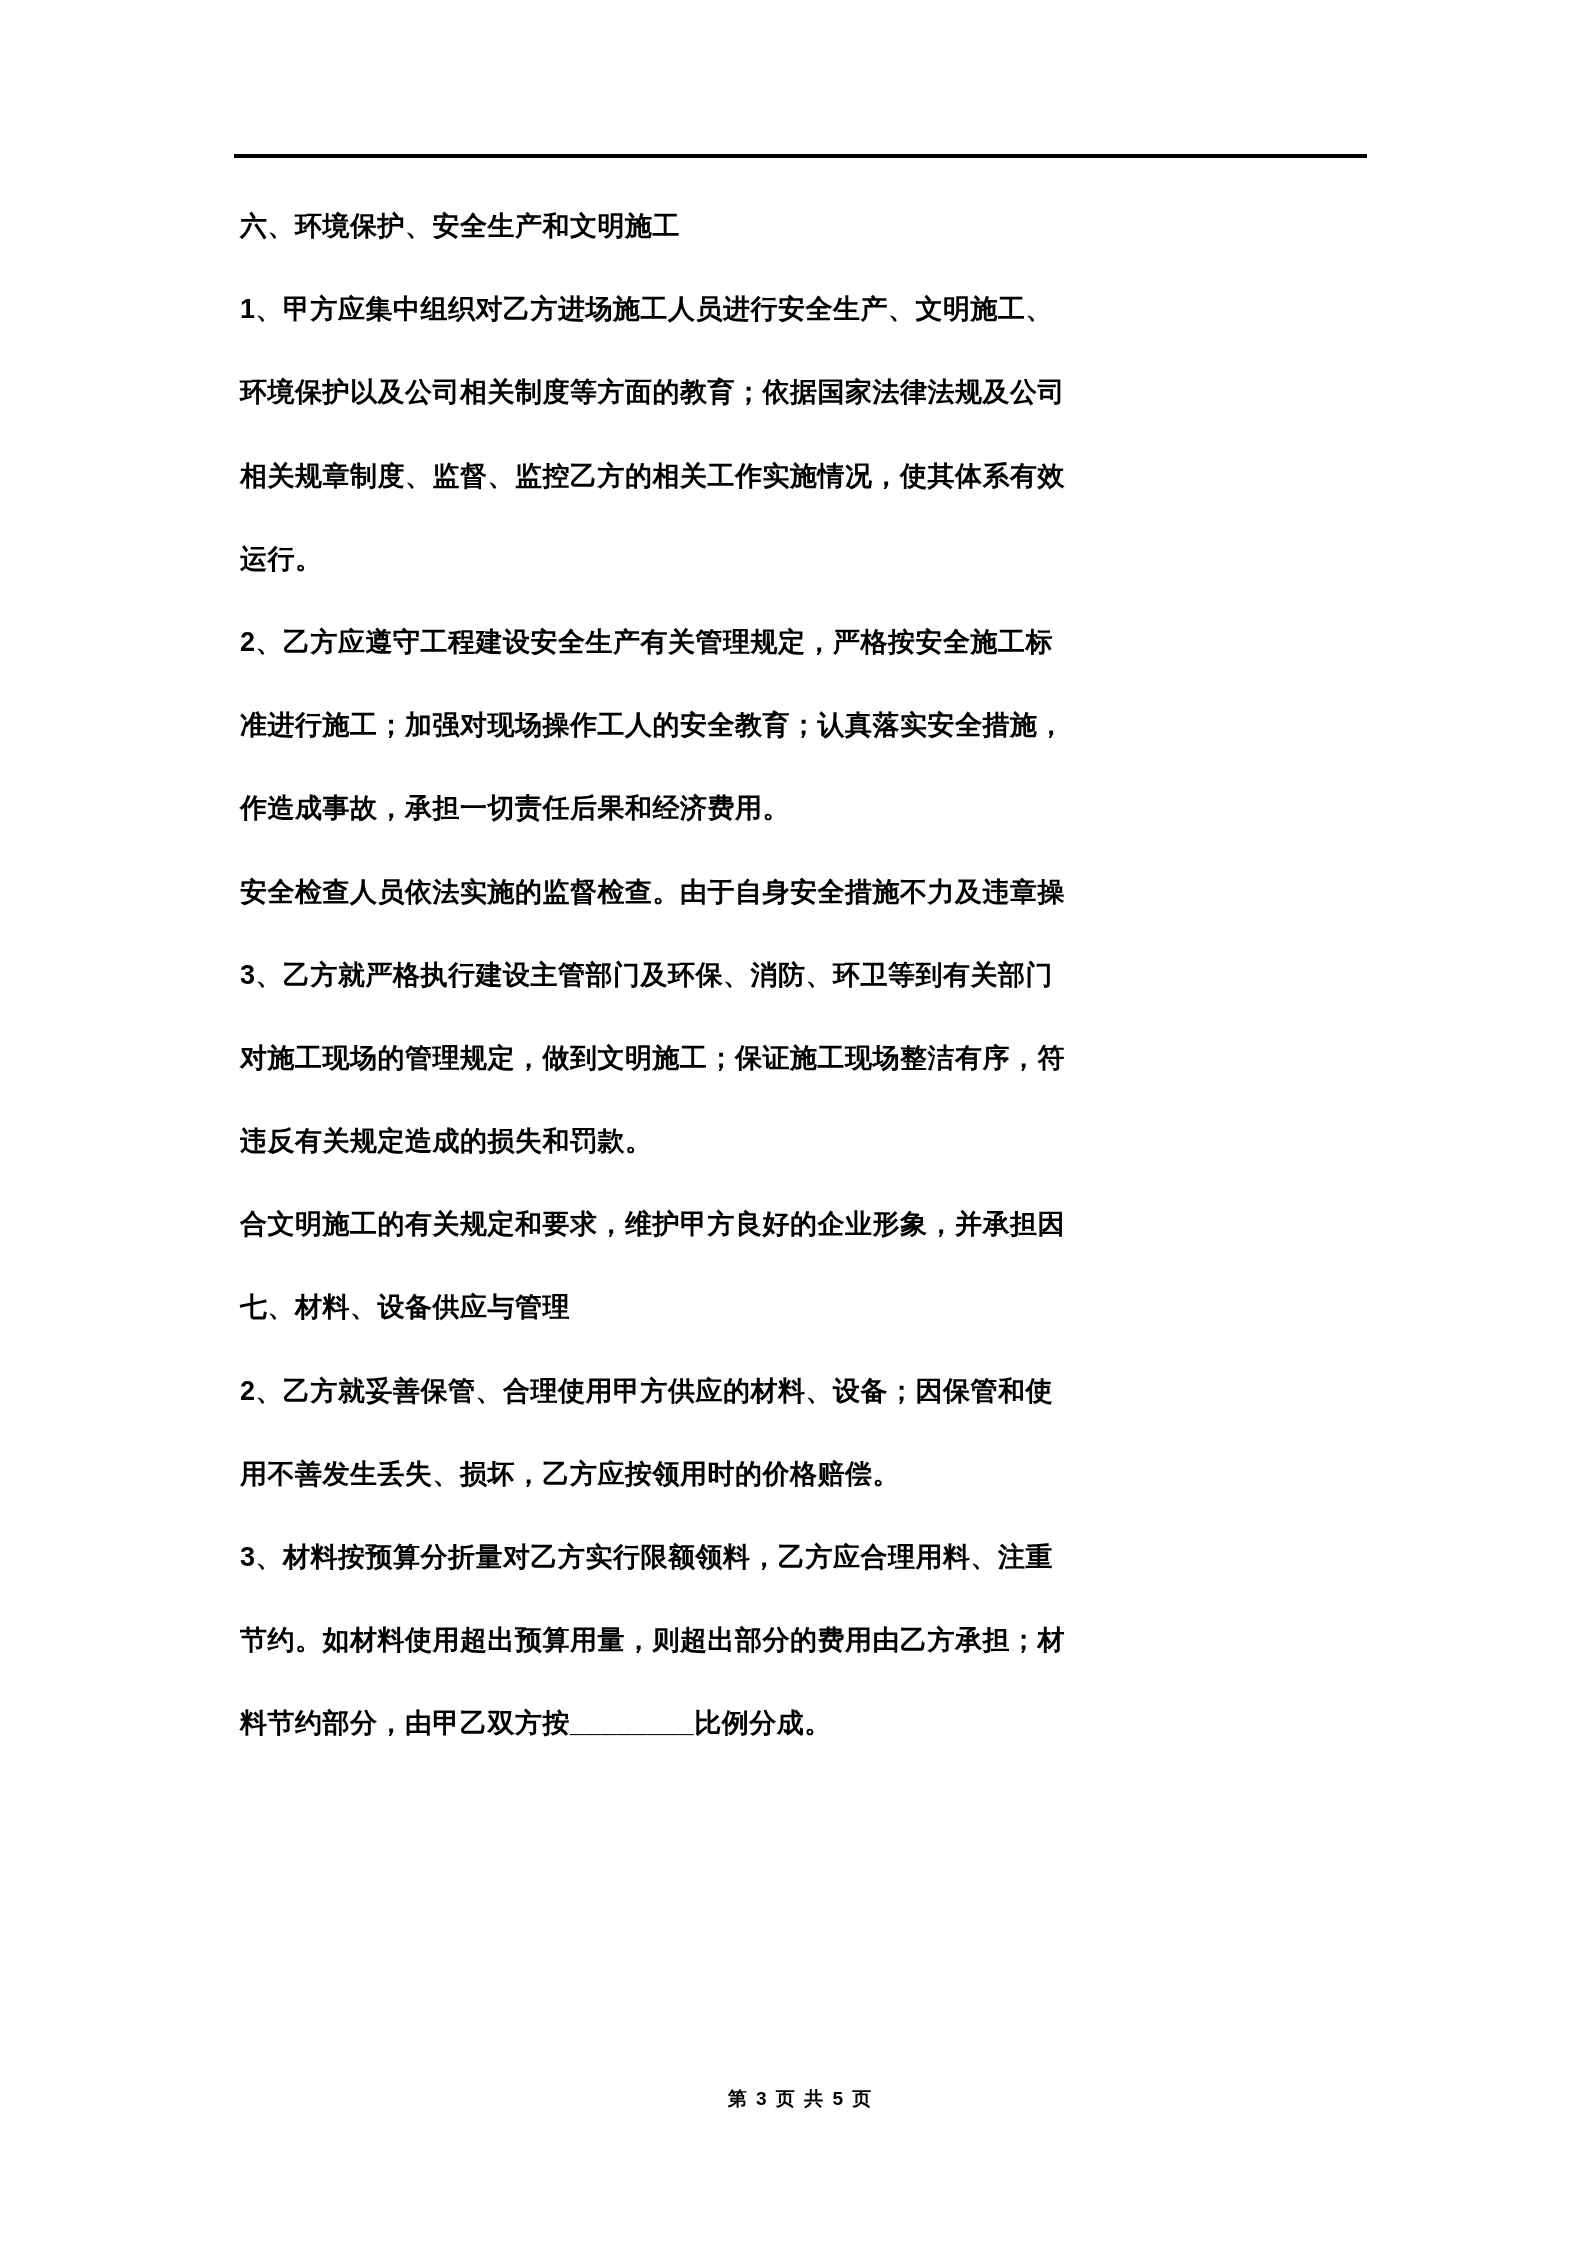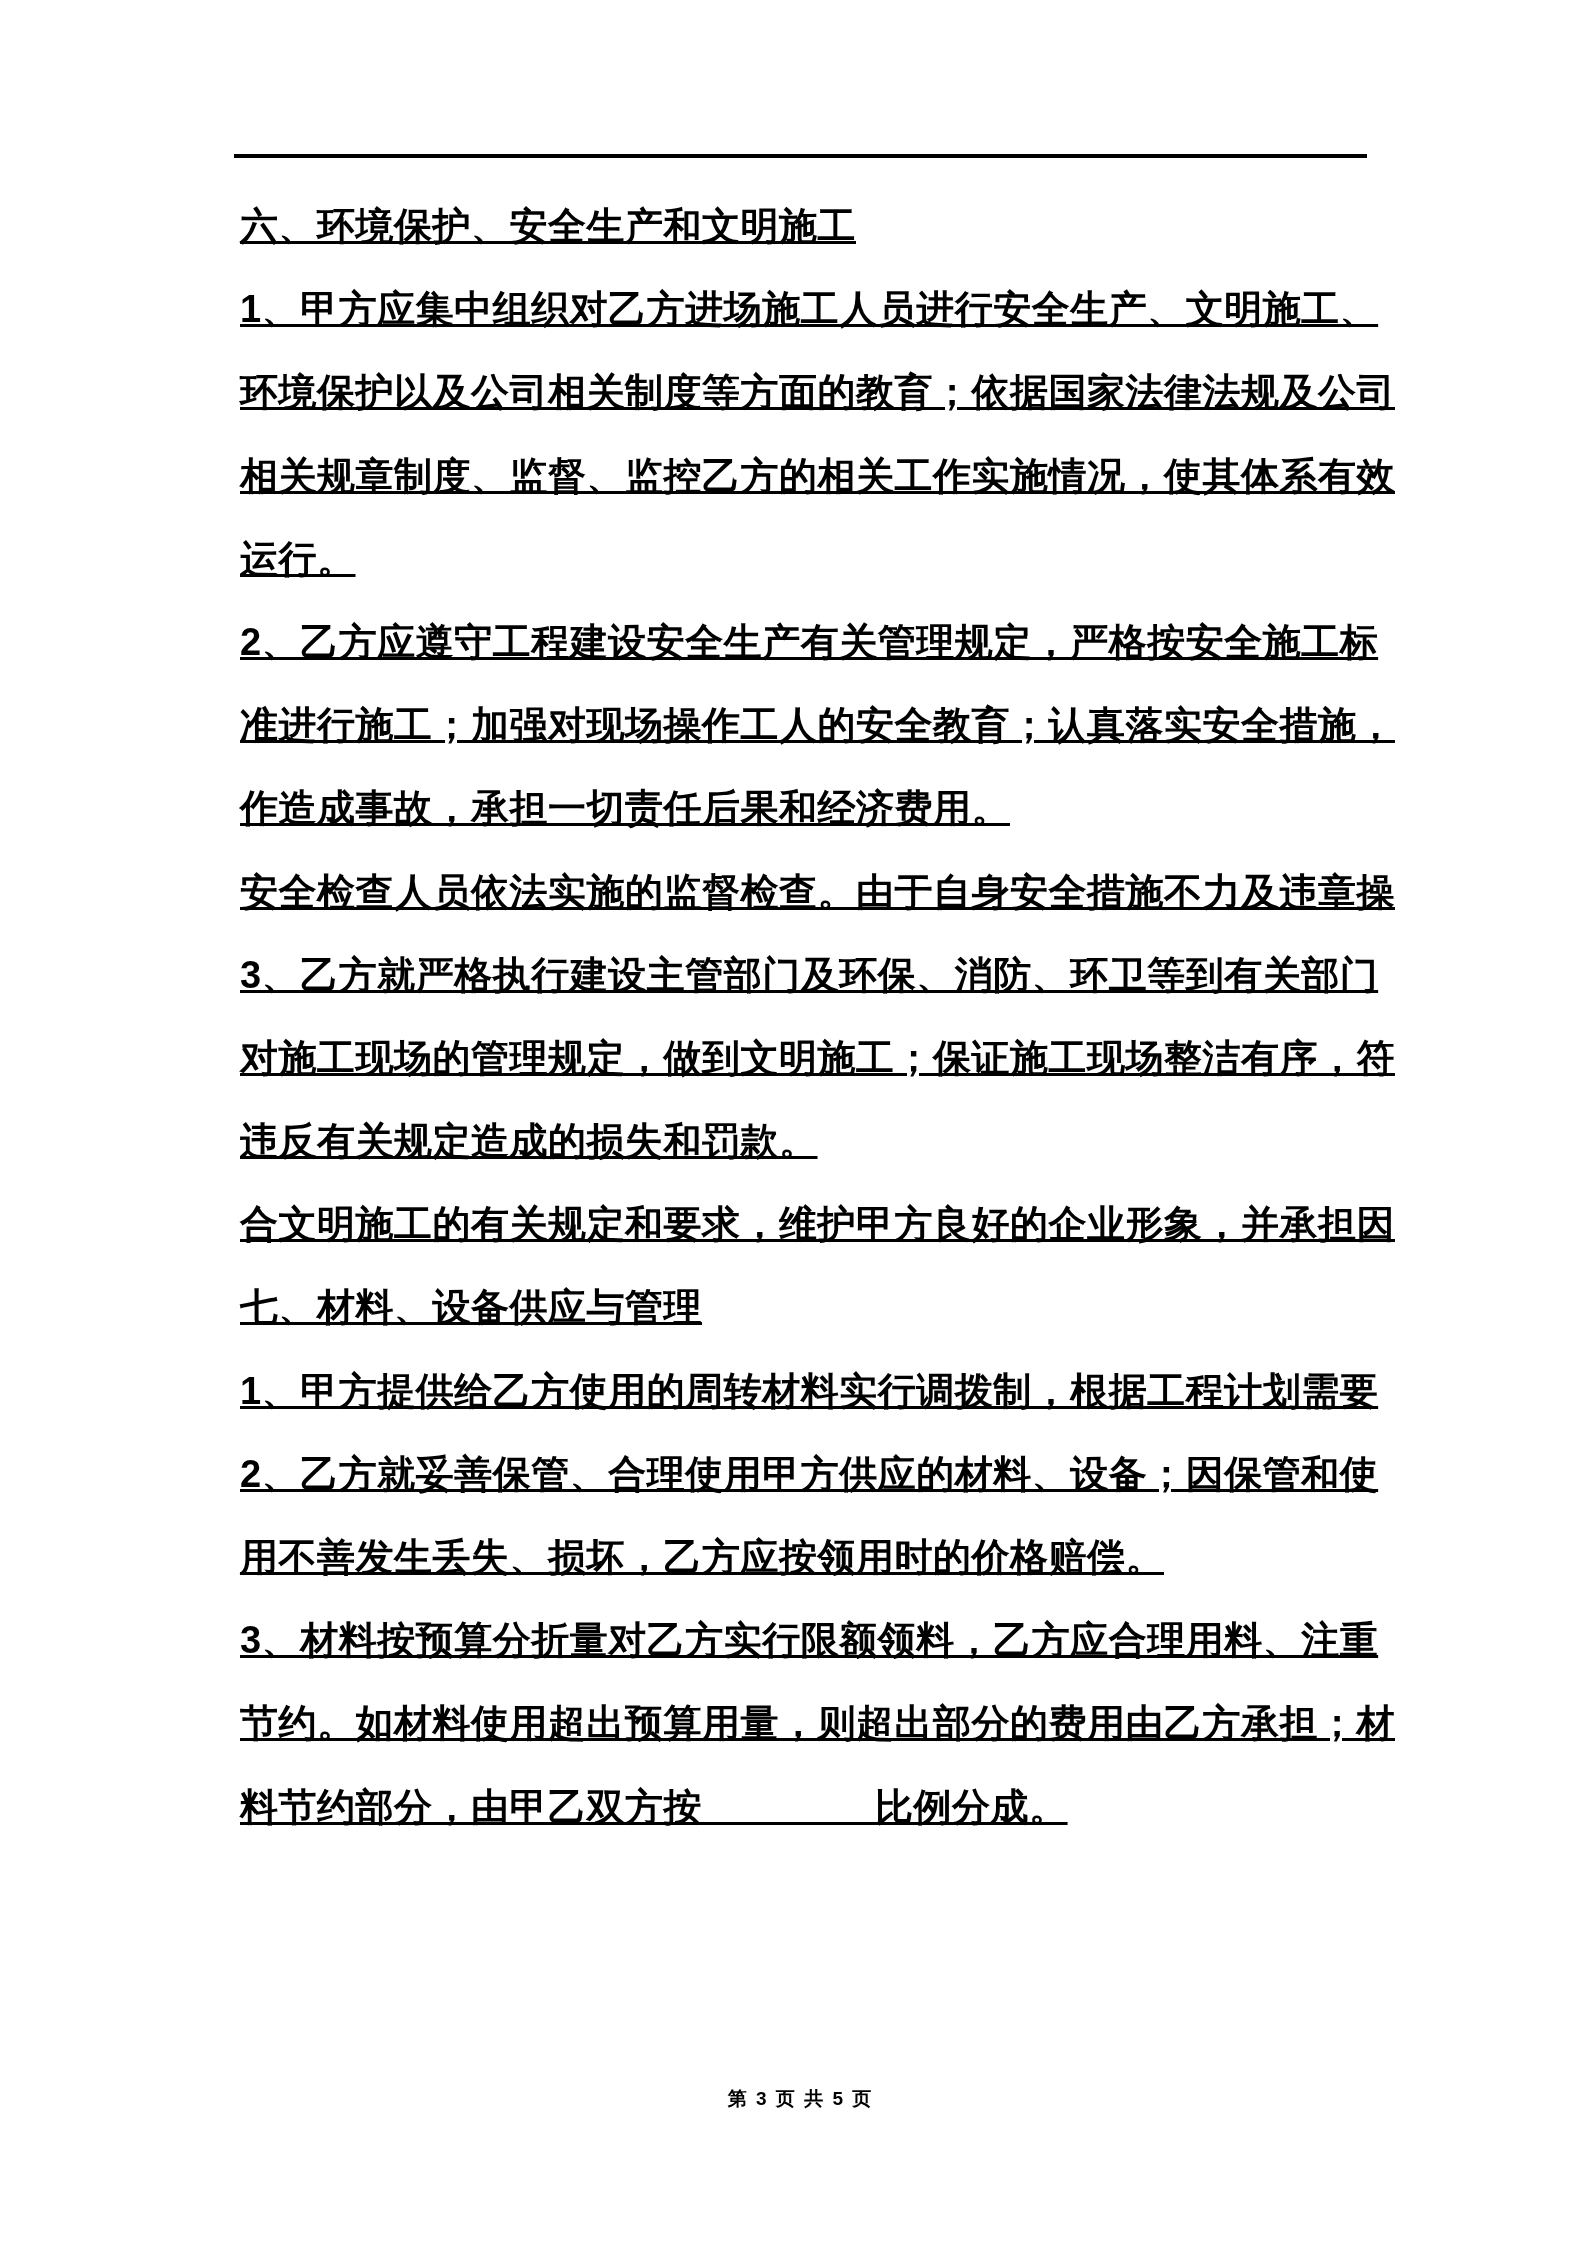--- a/index.html
+++ b/index.html
@@ -26,25 +26,24 @@
   }
   .content {
     position: absolute;
     left: 240px;
     top: 185px;
     width: 1190px;
   }
   .line {
     height: 83.2px;
     line-height: 83.2px;
-    font-size: 38px;
+    font-size: 27px;
     font-weight: 700;
     white-space: nowrap;
     letter-spacing: 0.5px;
-    text-decoration: underline;
   }
   .footer {
     position: absolute;
     left: 234px;
     top: 2086px;
     width: 1133px;
     text-align: center;
     font-size: 19px;
     font-weight: 700;
     letter-spacing: 2px;
@@ -64,21 +63,20 @@
     <div class="line">运行。</div>
     <div class="line">2、乙方应遵守工程建设安全生产有关管理规定，严格按安全施工标</div>
     <div class="line">准进行施工；加强对现场操作工人的安全教育；认真落实安全措施，</div>
     <div class="line">作造成事故，承担一切责任后果和经济费用。</div>
     <div class="line">安全检查人员依法实施的监督检查。由于自身安全措施不力及违章操</div>
     <div class="line">3、乙方就严格执行建设主管部门及环保、消防、环卫等到有关部门</div>
     <div class="line">对施工现场的管理规定，做到文明施工；保证施工现场整洁有序，符</div>
     <div class="line">违反有关规定造成的损失和罚款。</div>
     <div class="line">合文明施工的有关规定和要求，维护甲方良好的企业形象，并承担因</div>
     <div class="line heading">七、材料、设备供应与管理</div>
-    <div class="line">1、甲方提供给乙方使用的周转材料实行调拨制，根据工程计划需要</div>
     <div class="line">2、乙方就妥善保管、合理使用甲方供应的材料、设备；因保管和使</div>
     <div class="line">用不善发生丢失、损坏，乙方应按领用时的价格赔偿。</div>
     <div class="line">3、材料按预算分折量对乙方实行限额领料，乙方应合理用料、注重</div>
     <div class="line">节约。如材料使用超出预算用量，则超出部分的费用由乙方承担；材</div>
     <div class="line">料节约部分，由甲乙双方按________比例分成。</div>
   </div>
 
   <div class="footer">第 3 页 共 5 页</div>
 </div>
 

